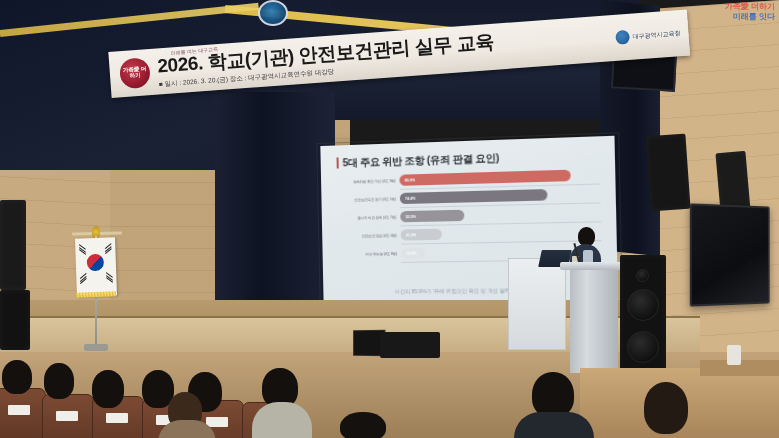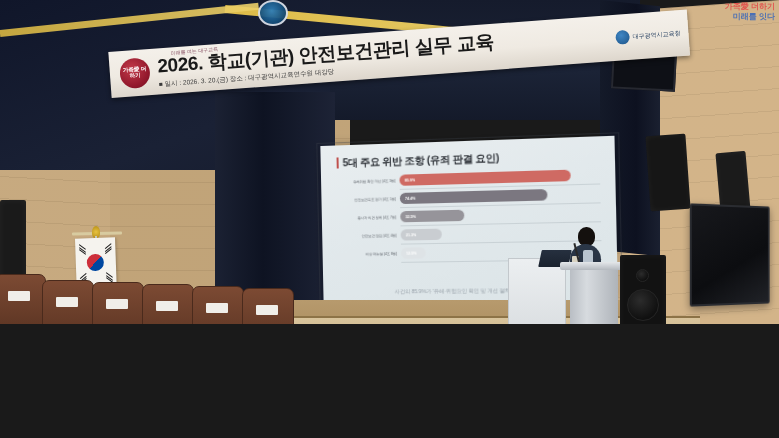--- a/index.html
+++ b/index.html
@@ -1,19 +1,19 @@
 <!DOCTYPE html>
 <html><head>
 <meta charset="utf-8">
 <style>
   * { margin:0; padding:0; box-sizing:border-box; }
   html,body { width:779px; height:438px; overflow:hidden;
     font-family:"Liberation Sans", sans-serif; background:#1a1a1a; }
 
-  #scene { position:relative; width:779px; height:324px; overflow:hidden; }
+  #scene { position:relative; width:779px; height:438px; overflow:hidden; }
 
   
   .wall-wood {
     position:absolute; background:
       repeating-linear-gradient(180deg,
         rgba(0,0,0,0.055) 0px, rgba(0,0,0,0.055) 1px,
         rgba(255,255,255,0.02) 1px, rgba(255,255,255,0.02) 22px);
     background-color:#cbab7e;
   }
   .wall-left  { left:0;   top:0;   width:120px; height:330px;

